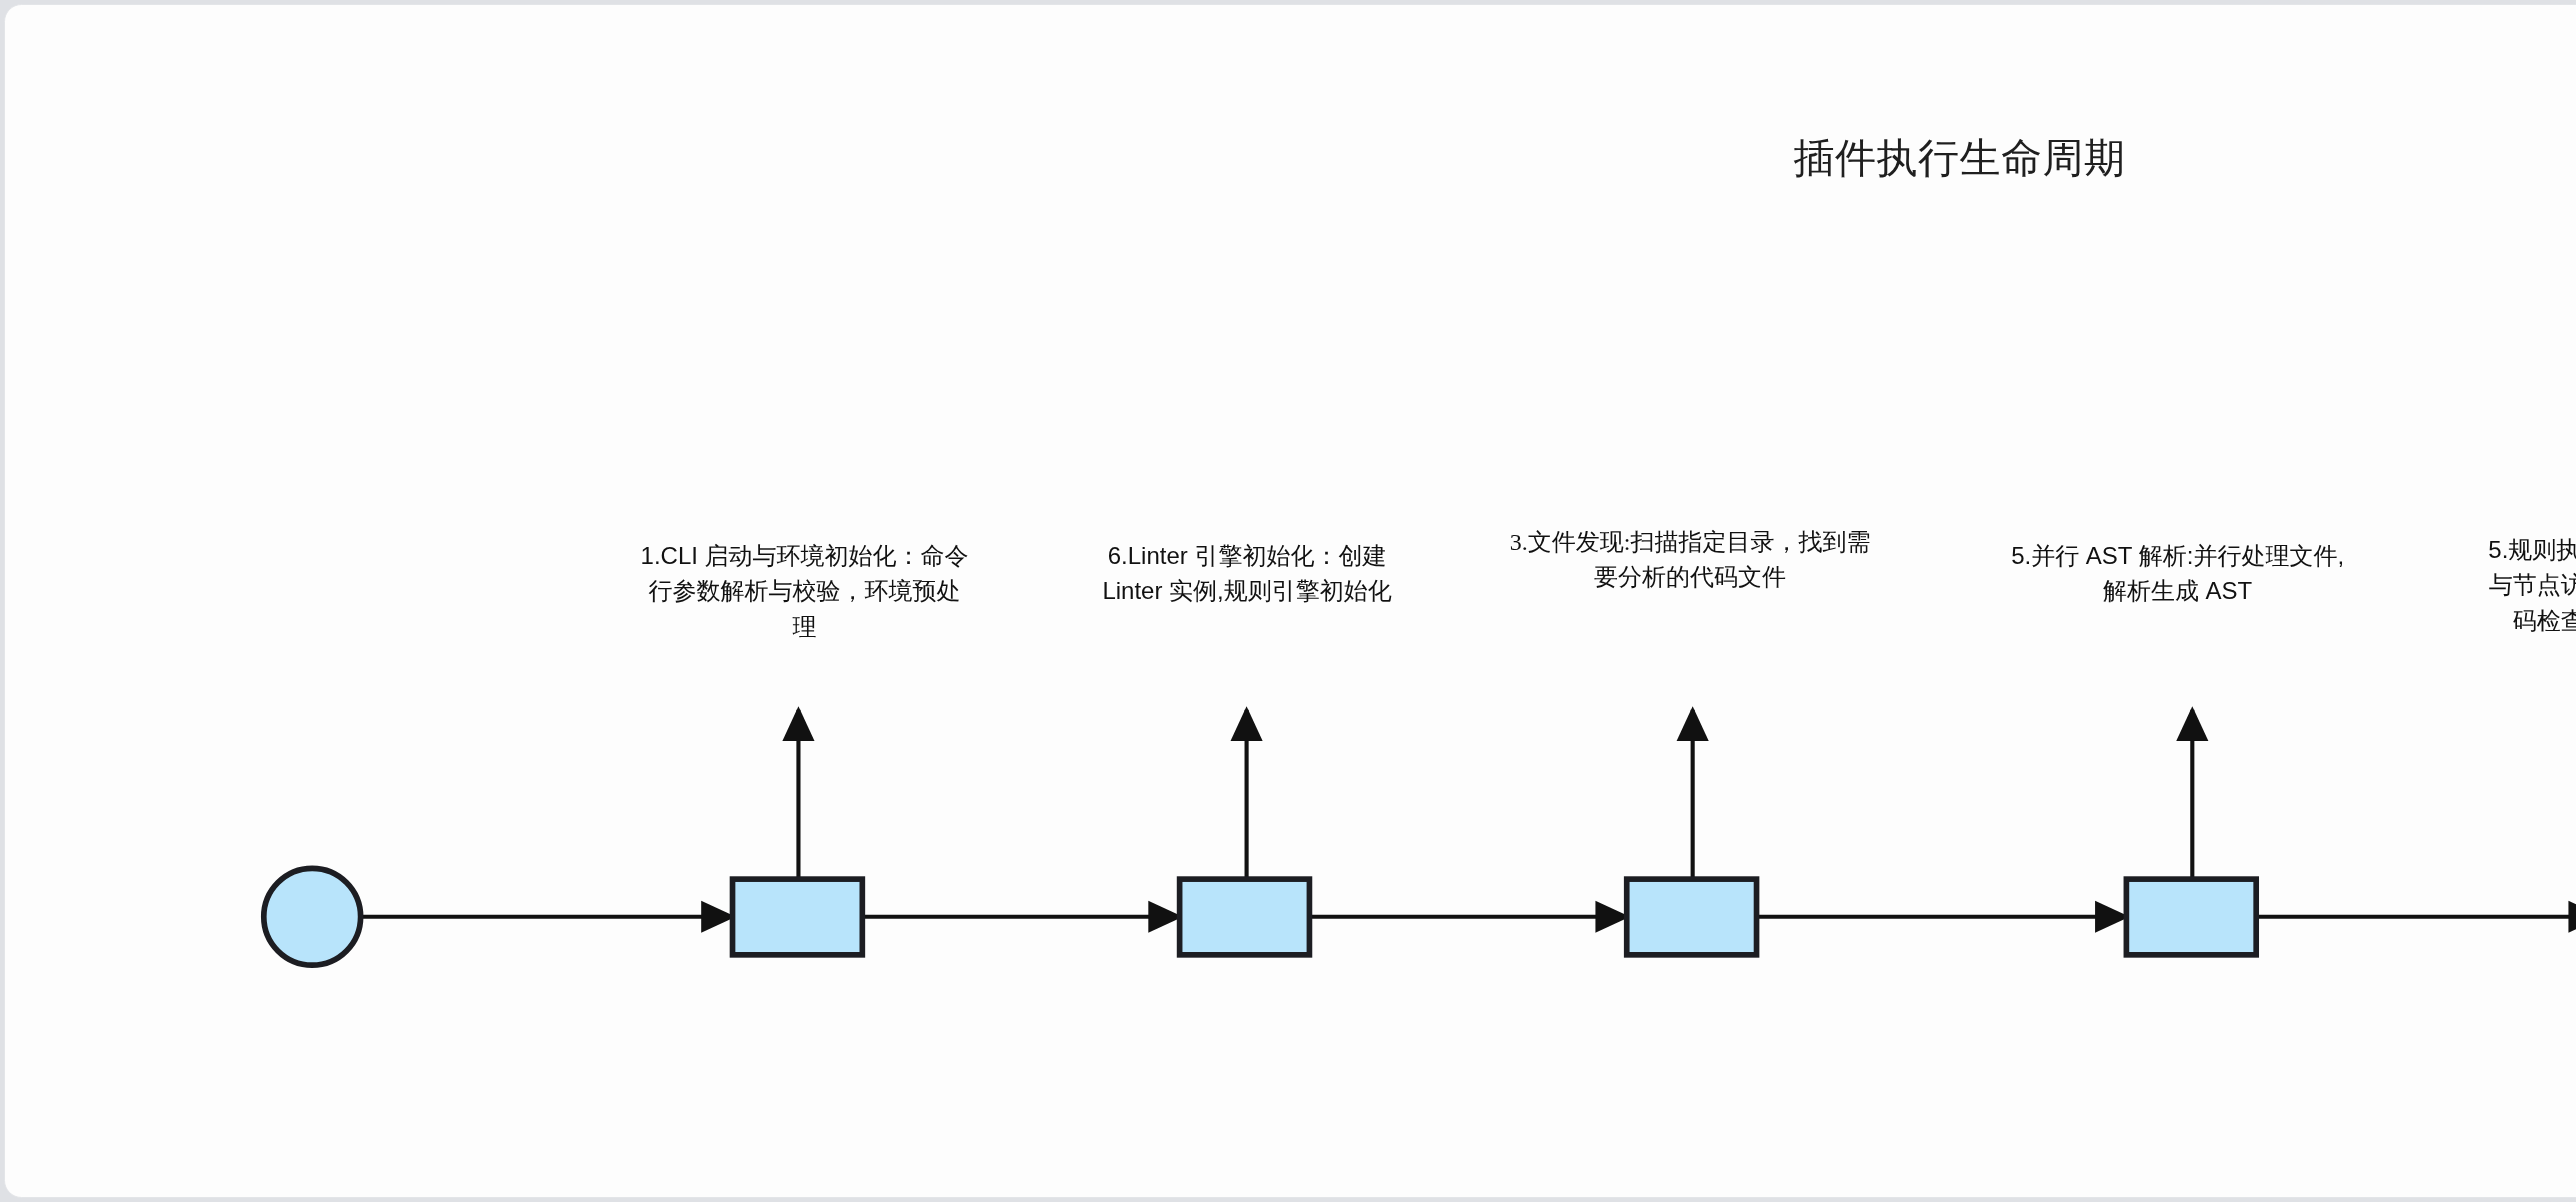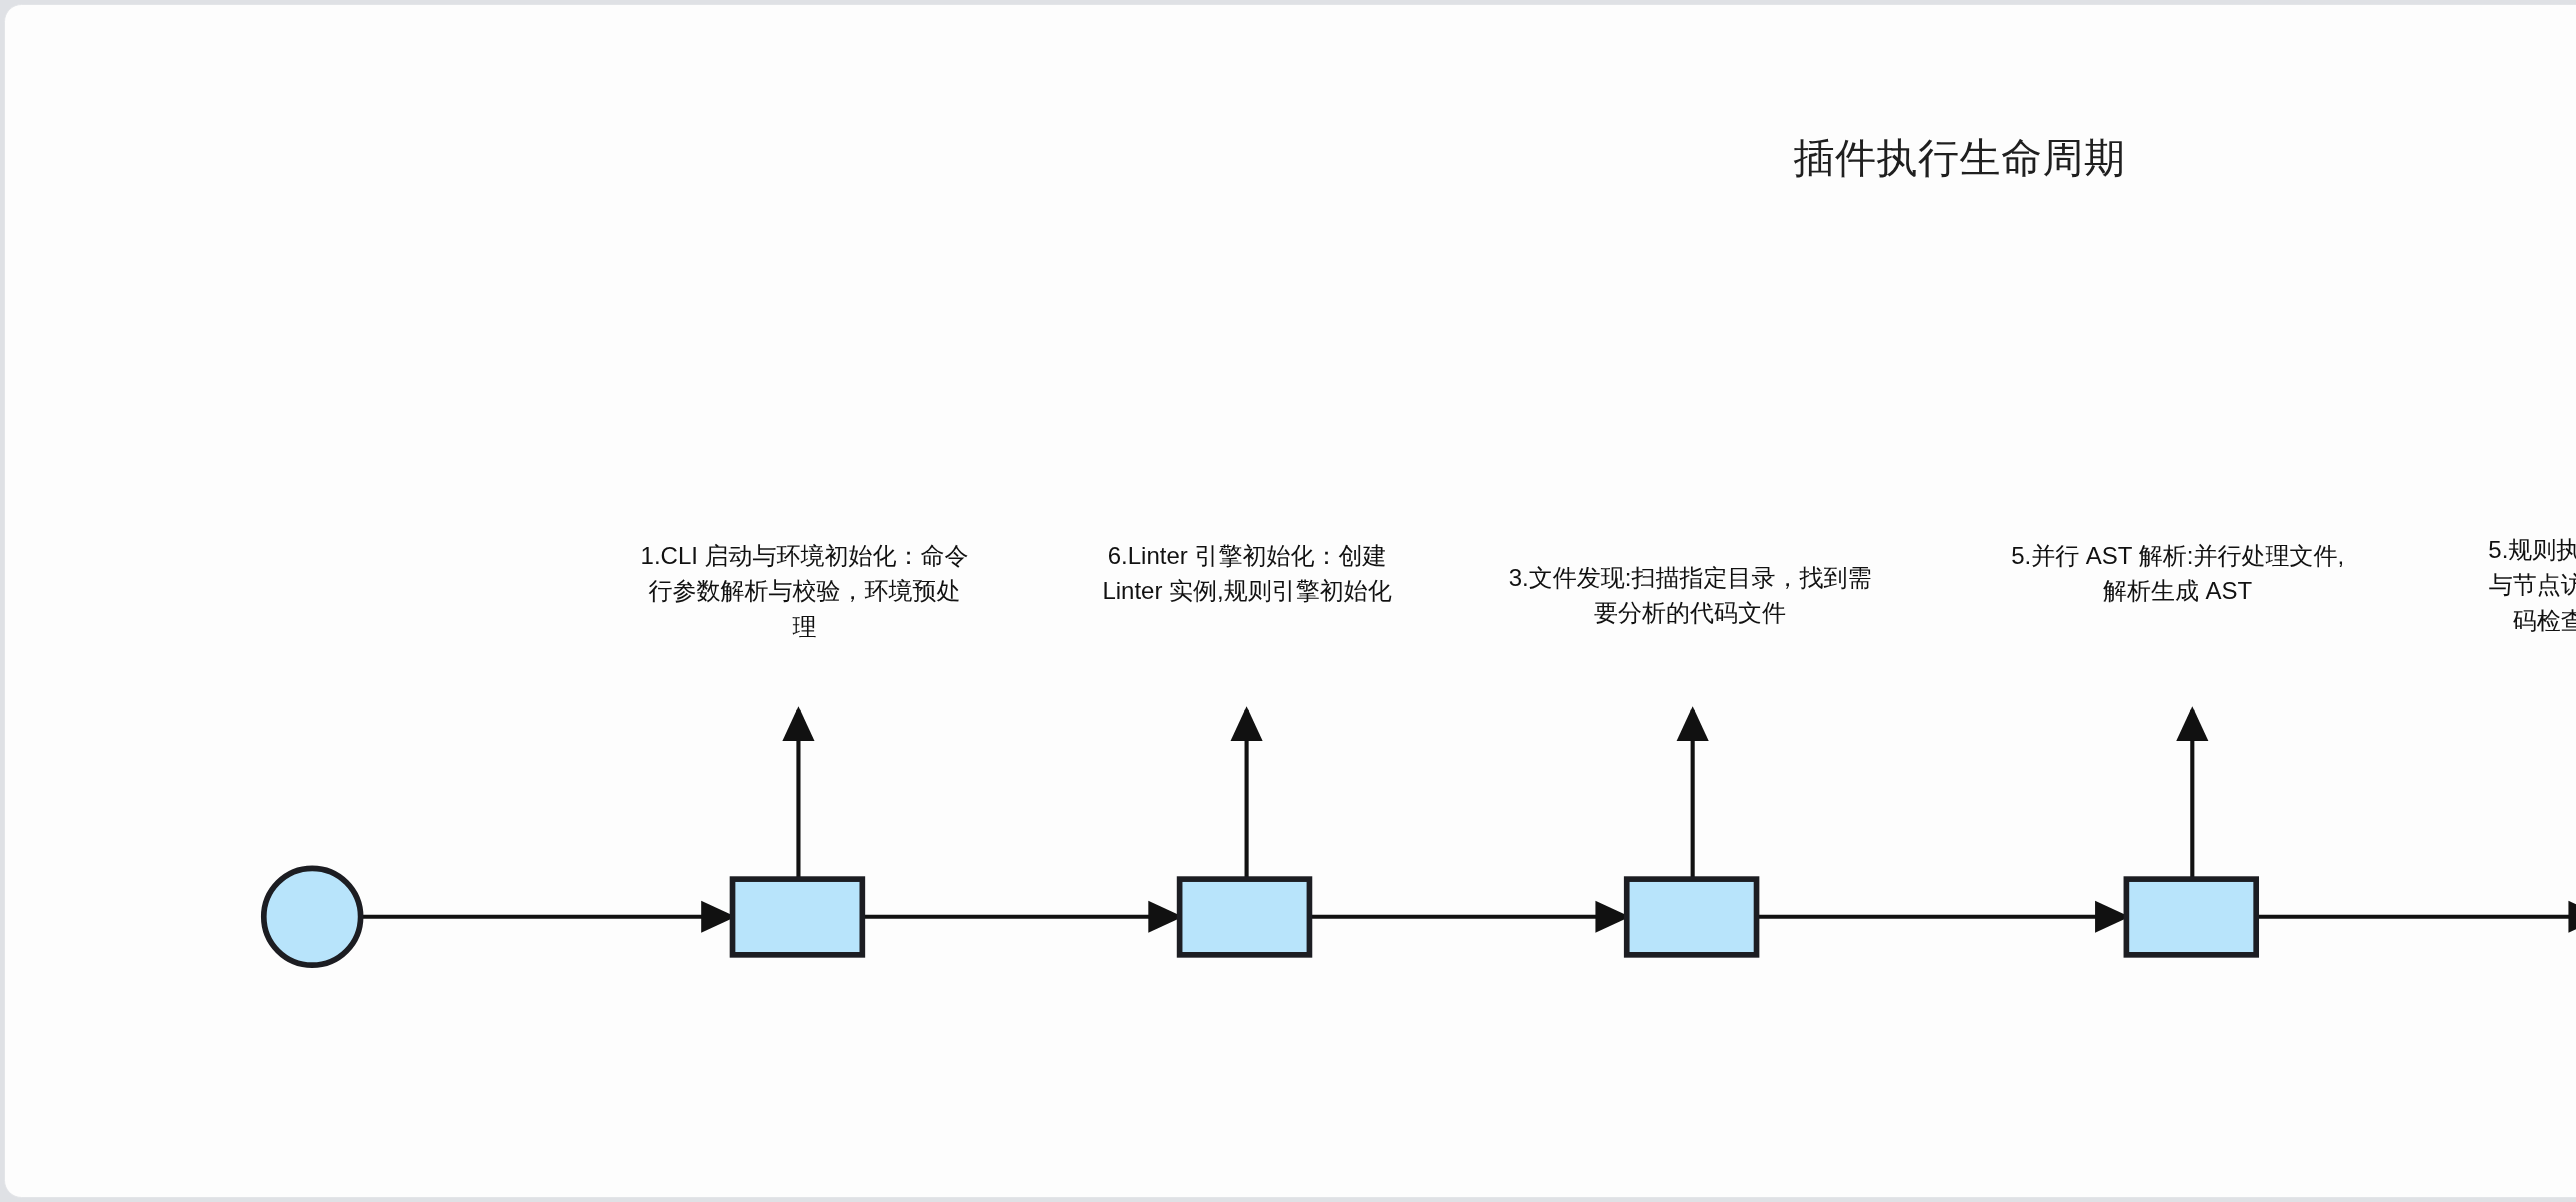--- a/index.html
+++ b/index.html
@@ -80,19 +80,19 @@
         <rect x="5037" y="1697" width="252" height="147" fill="#b8e4fb" stroke="#1c1d22" stroke-width="11"></rect>
         <rect x="6104" y="1697" width="252" height="147" fill="#b8e4fb" stroke="#1c1d22" stroke-width="11"></rect>
         <circle cx="596" cy="1770" r="94" fill="#b8e4fb" stroke="#1c1d22" stroke-width="11"></circle>
         <circle cx="7078" cy="1770" r="94" fill="#b8e4fb" stroke="#1c1d22" stroke-width="11"></circle>
       </g>
   </svg>
 
   <div id="labels">
       <div class="step-label" style="left: 635px; top: 533px; width: 330px;">1.CLI 启动与环境初始化：命令行参数解析与校验，环境预处理</div>
       <div class="step-label" style="left: 1083px; top: 533px; width: 319px;">6.Linter 引擎初始化：创建 Linter 实例,规则引擎初始化</div>
-      <div class="step-label" style="left: 1495px; top: 555px; width: 381px;">3.文件发现:扫描指定目录，找到需要分析的代码文件</div>
+      <div class="step-label" style="left: 1495px; top: 520px; width: 381px; font-family: Liberation Serif, serif;">3.文件发现:扫描指定目录，找到需要分析的代码文件</div>
       <div class="step-label" style="left: 2003px; top: 533px; width: 340px;">5.并行 AST 解析:并行处理文件,解析生成 AST</div>
       <div class="step-label" style="left: 2478px; top: 527px; width: 355px;">5.规则执行与错误检测:AST 遍历与节点访问,调用规则引擎进行代码检查,，然后保存错误信息</div>
     </div>
 
 </div>
 
 
 </body></html>

